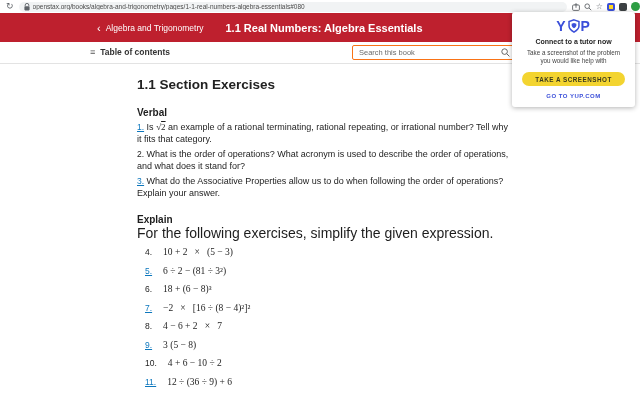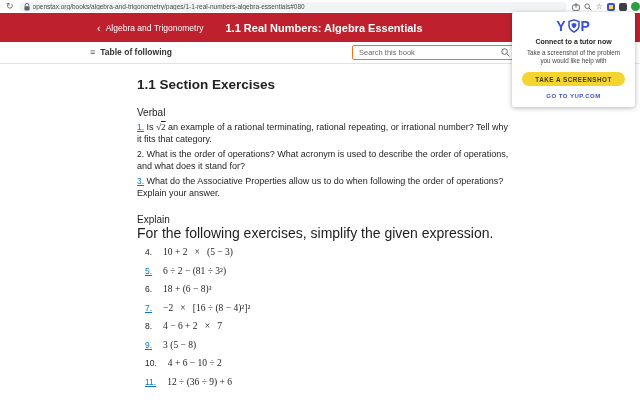--- a/index.html
+++ b/index.html
@@ -28,21 +28,21 @@
   .toc { position:absolute; left:90px; top:5px; display:flex; align-items:center; font-size:8.5px; font-weight:bold; color:#333; cursor:pointer; }
   .toc .toc-ic { font-size:9px; margin-right:5px; color:#555; }
   .searchbox { position:absolute; left:352px; top:3px; width:164px; height:15px; border:1px solid #f97316; border-radius:2px; background:#fff; display:flex; align-items:center; }
   .searchbox input { flex:1; border:none; outline:none; font-size:7.5px; color:#333; padding-left:6px; background:transparent; font-family:"Liberation Sans", sans-serif; }
   .searchbox input::placeholder { color:#6b6b6b; }
   .search-ic { margin-right:5px; display:flex; }
 
   
   .content { position:absolute; left:137px; top:64px; width:382px; color:#1d1d1d; }
   h1 { font-size:13.5px; margin-top:13px; color:#222; }
-  .section-h { font-size:10px; font-weight:normal; margin-top:15px; color:#1d1d1d; }
+  .section-h { font-size:10px; font-weight:bold; margin-top:15px; color:#1d1d1d; }
   .v-item { font-size:9px; line-height:11.5px; margin-top:4px; width:374px; }
   .num { font-size:8.5px; color:#1d1d1d; }
   .num.link { color:#0d77bd; text-decoration:underline; cursor:pointer; }
   .intro { font-size:14px; }
   .ex-list { margin-top:2px; }
   .ex-row { margin-top:6px; padding-left:8px; height:12.5px; display:flex; align-items:baseline; }
   .expr { font-family:"Liberation Serif", serif; font-size:9.5px; white-space:pre-wrap; margin-left:11px; }
   .radicand { text-decoration:overline; font-family:"Liberation Serif", serif; }
   .rad { font-family:"Liberation Serif", serif; }
 
@@ -88,21 +88,21 @@
     <span class="back">
       <span class="chev">‹</span>
       <span>Algebra and Trigonometry</span>
     </span>
     <span class="banner-title">1.1 Real Numbers: Algebra Essentials</span>
   </div>
 
   <div class="subheader">
     <span class="toc">
       <span class="toc-ic">≡</span>
-      <span>Table of following</span>
+      <span>Table of contents</span>
     </span>
     <div class="searchbox">
       <input type="text" placeholder="Search this book" style="">
       <span class="search-ic">
         <svg width="9" height="9" viewBox="0 0 9 9">
             <circle cx="3.6" cy="3.6" r="2.8" fill="none" stroke="#555" stroke-width="0.9"></circle>
             <line x1="5.8" y1="5.8" x2="8.4" y2="8.4" stroke="#555" stroke-width="0.9"></line>
           </svg>
       </span>
     </div>

